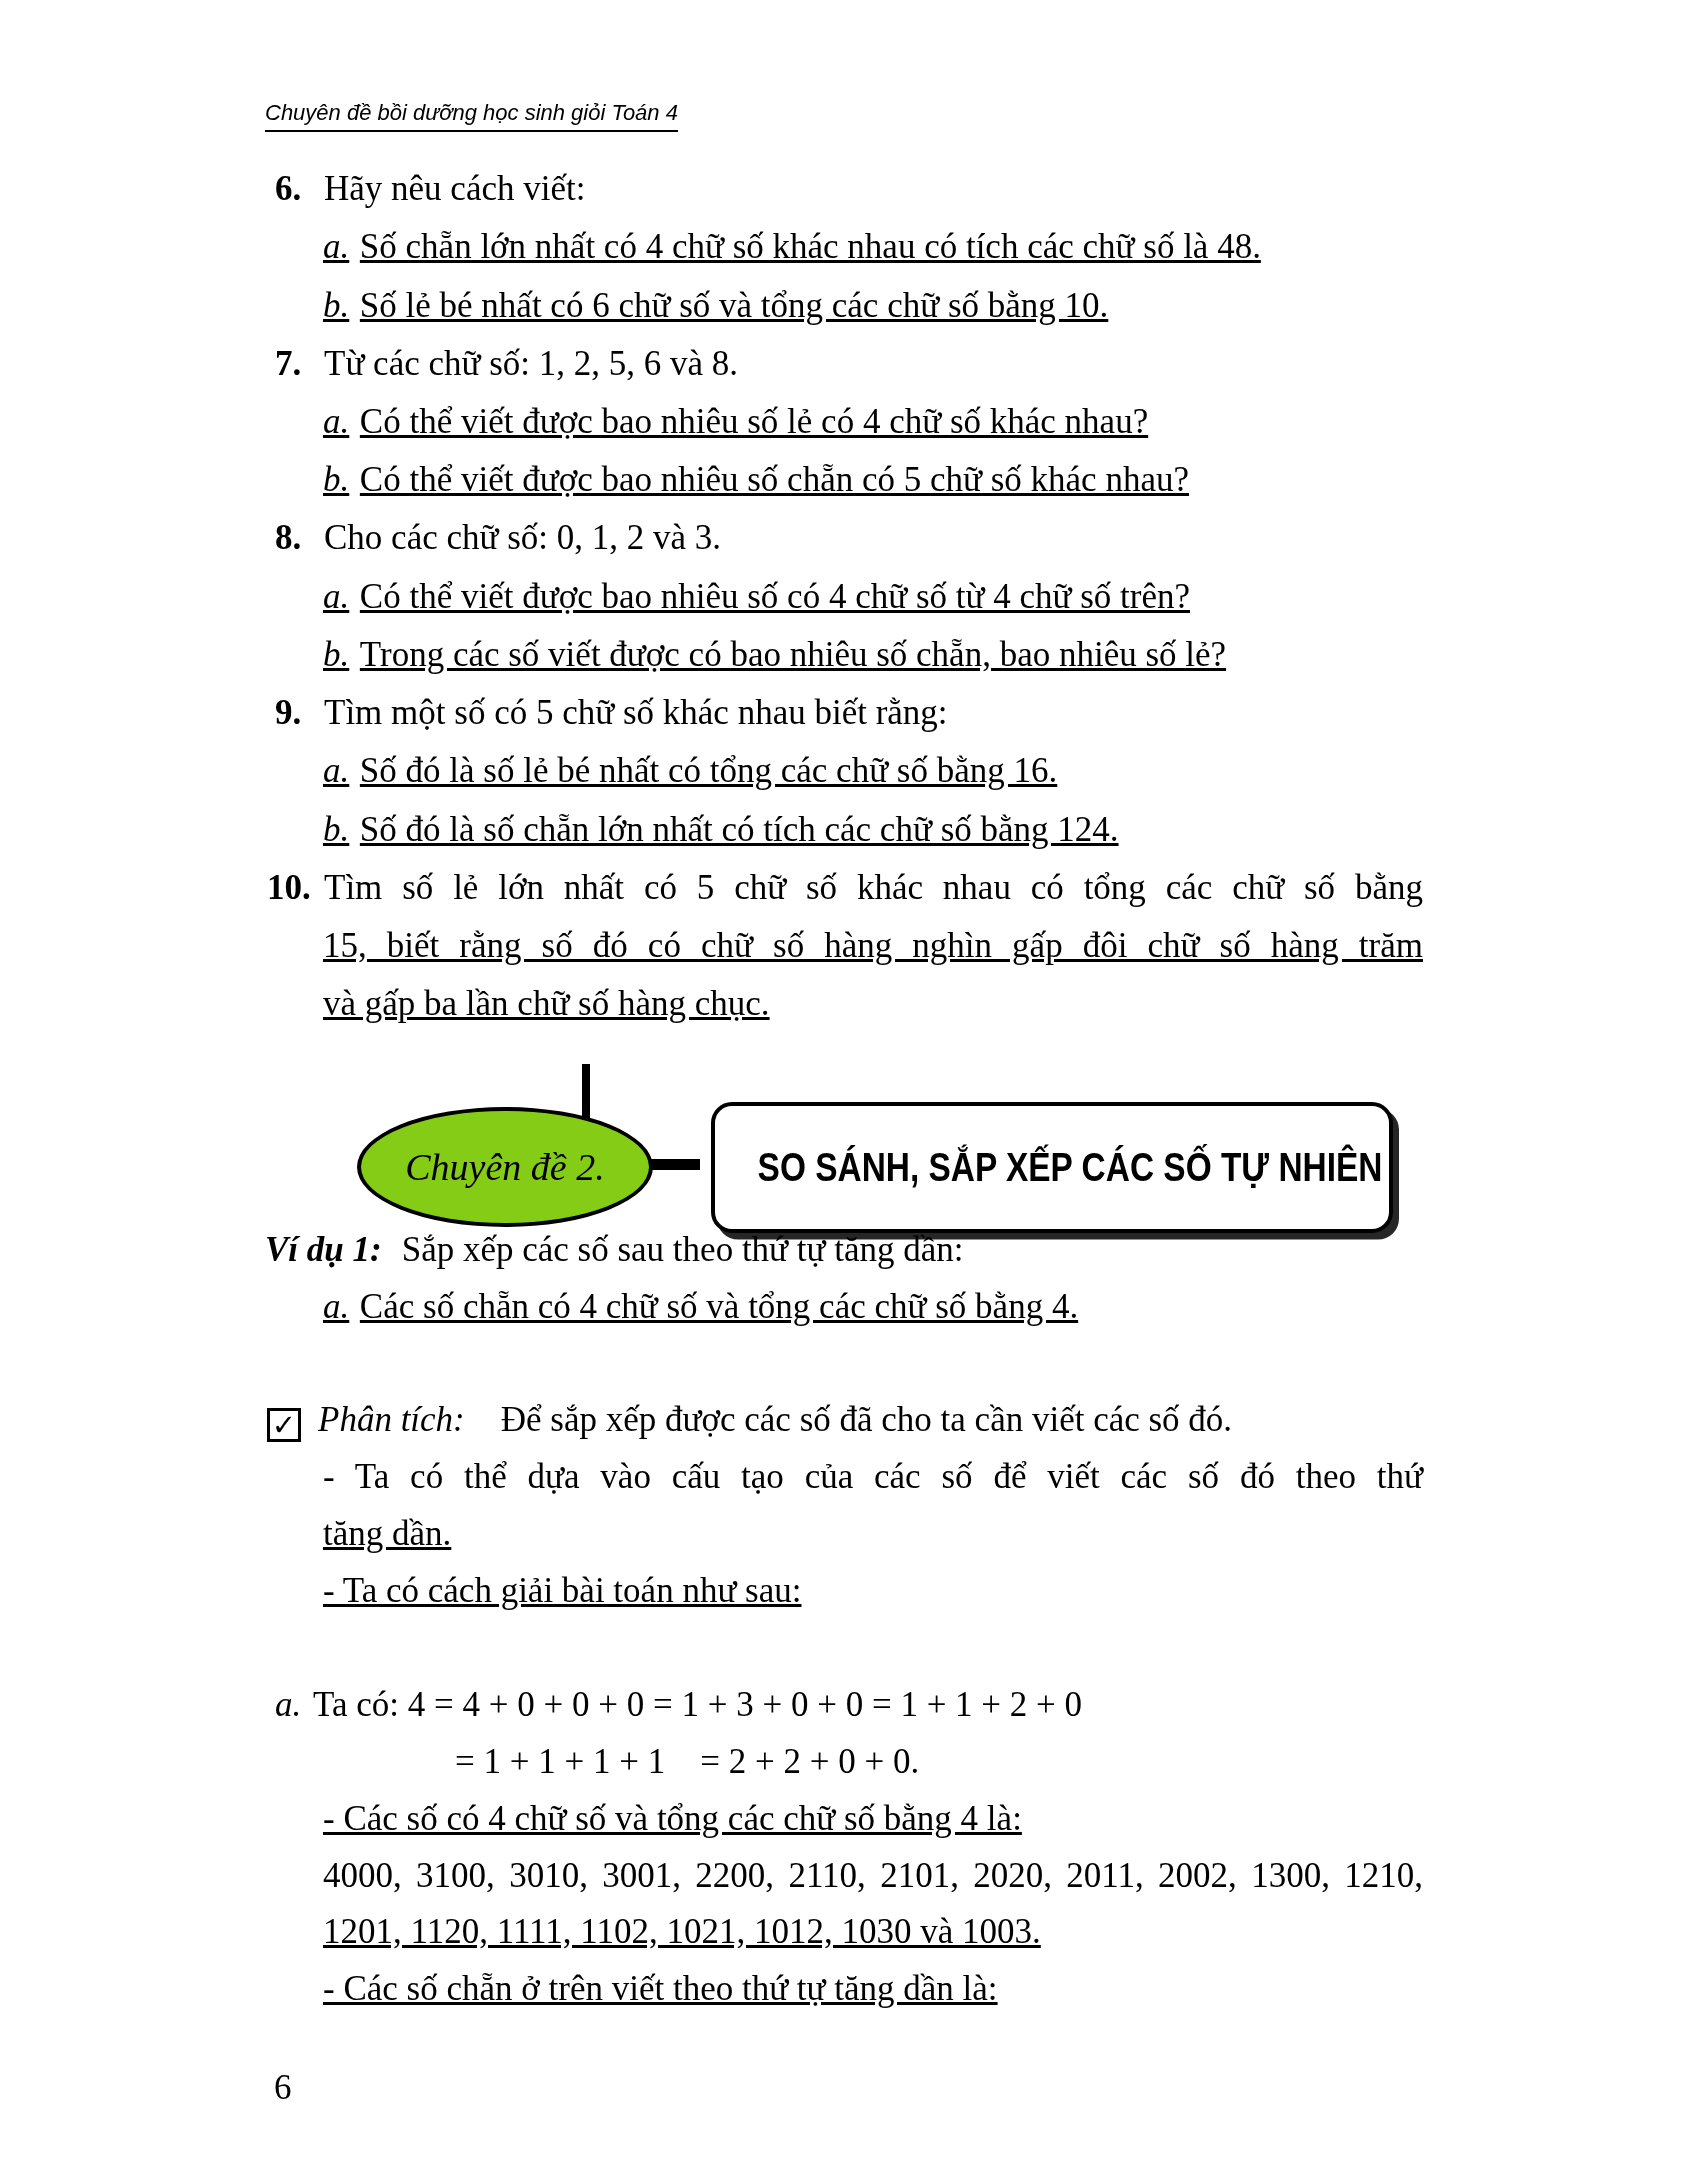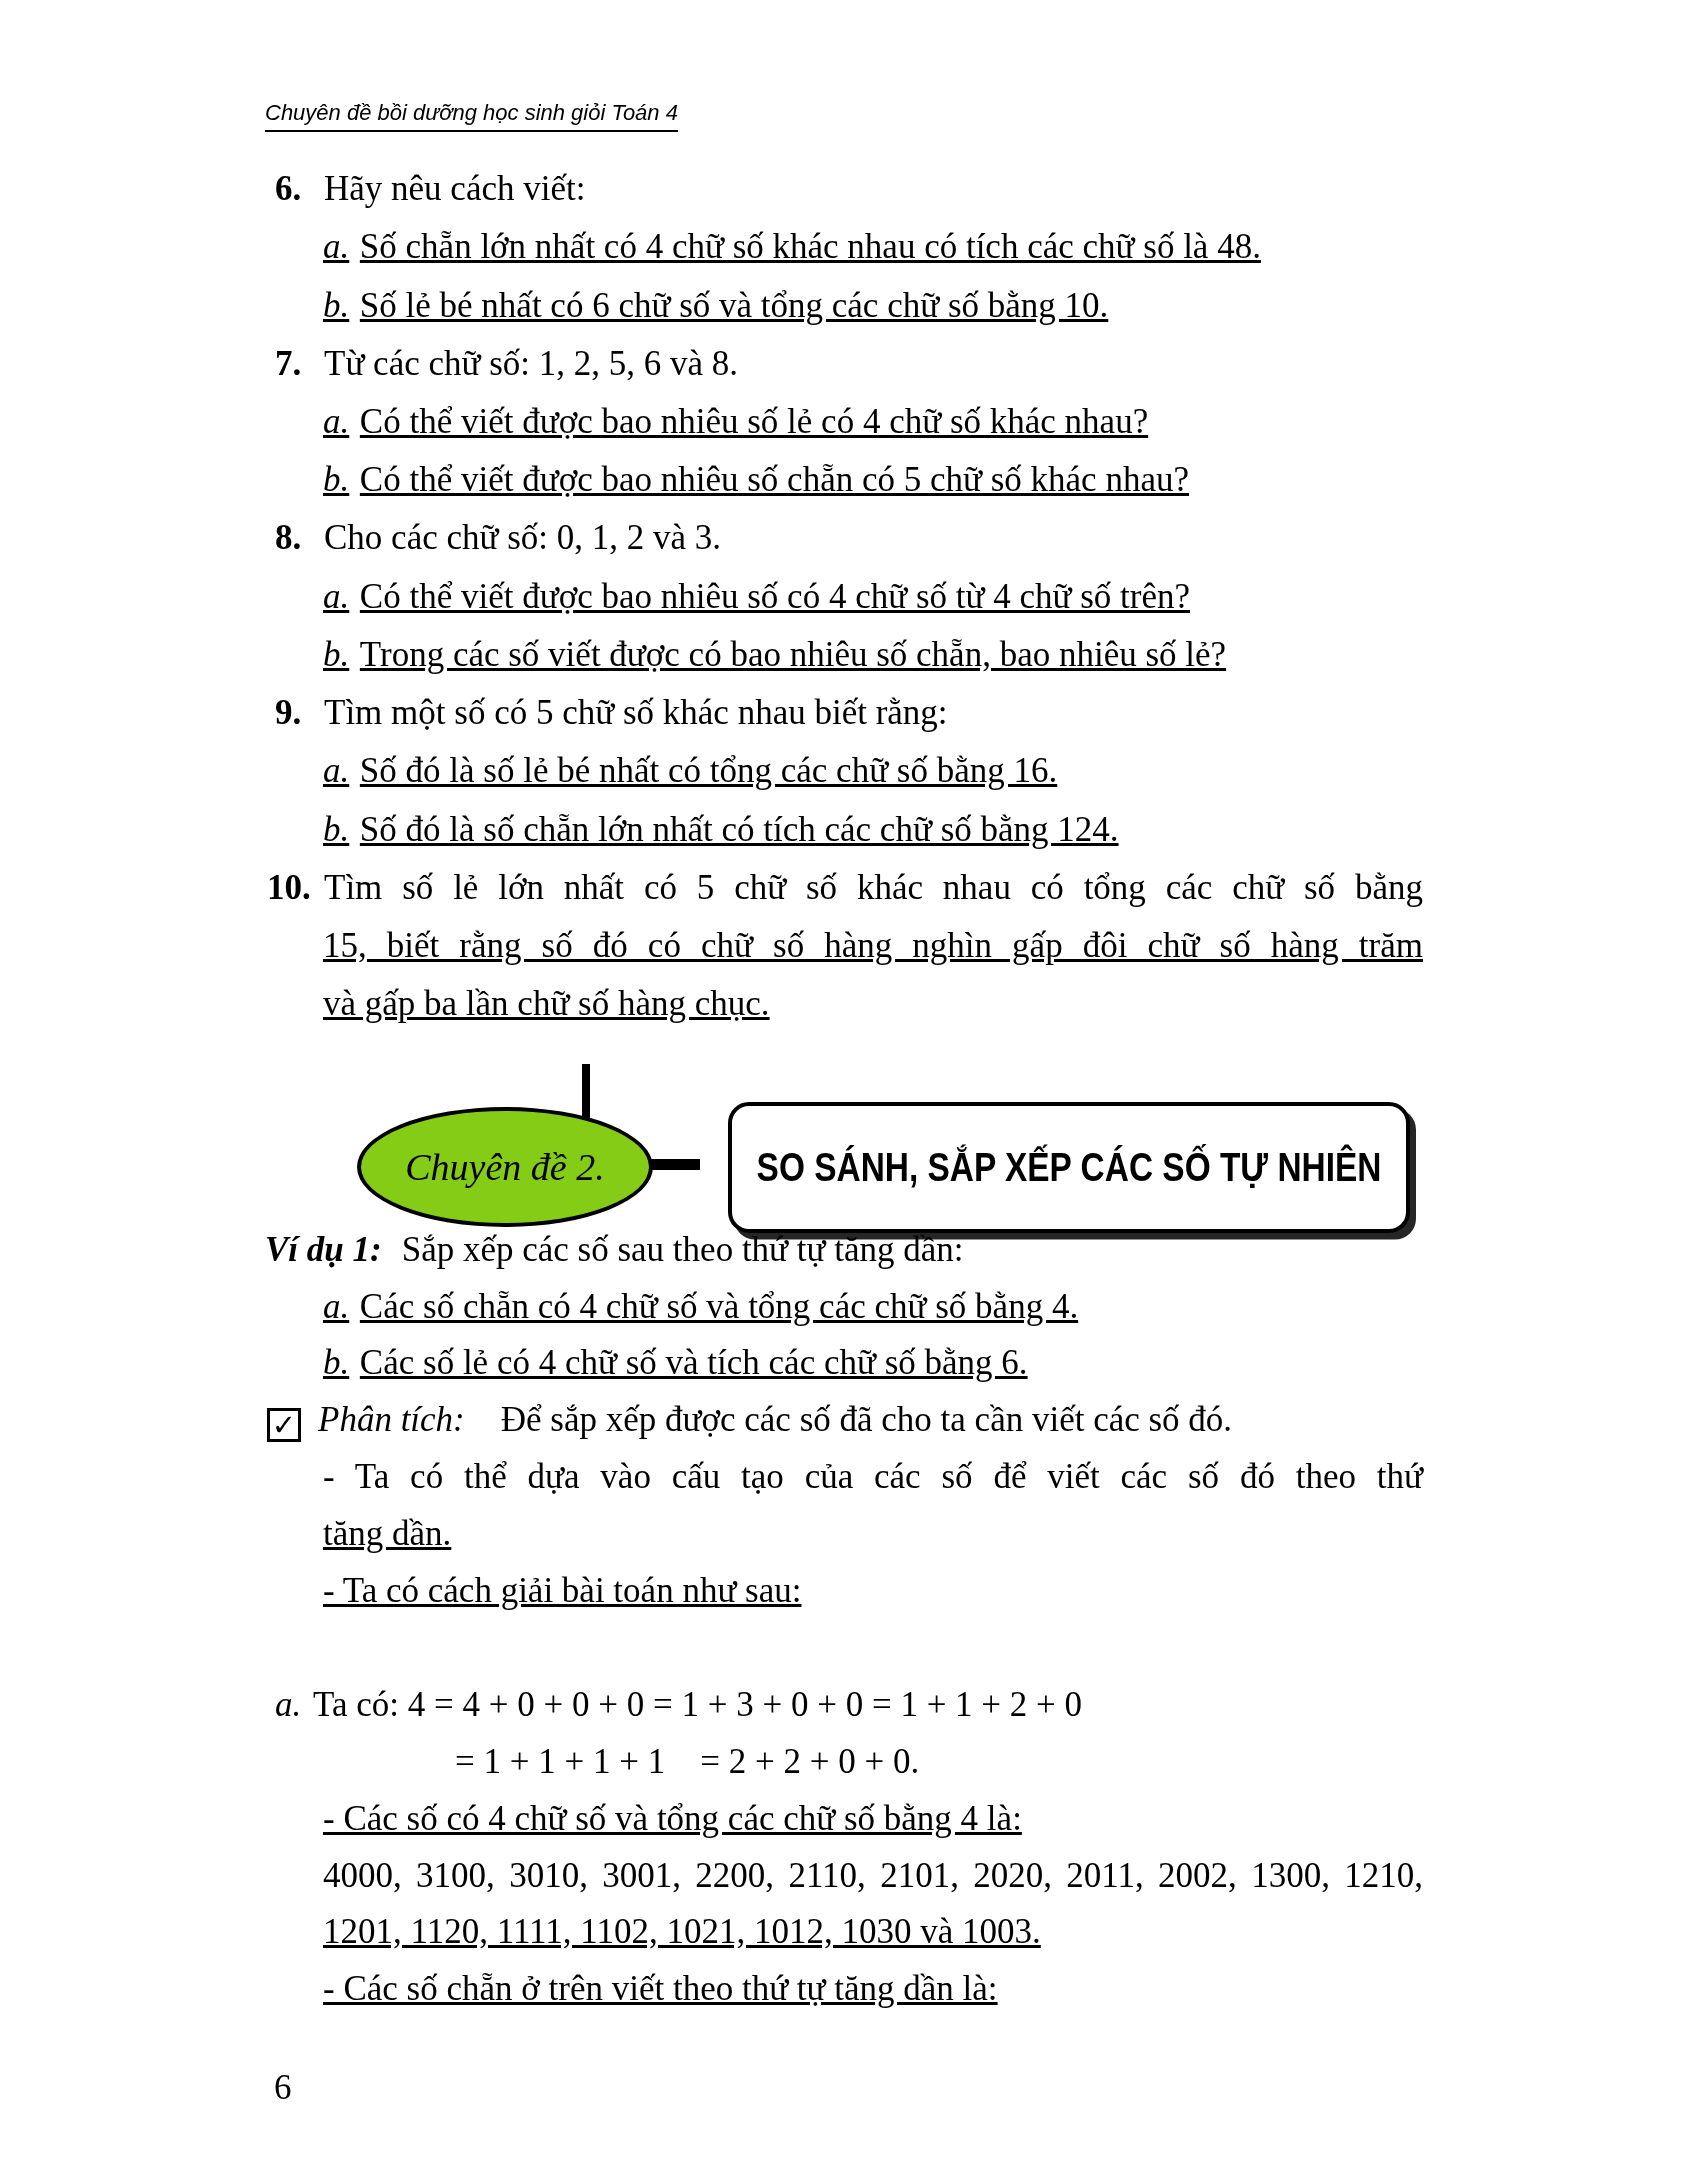--- a/index.html
+++ b/index.html
@@ -93,27 +93,27 @@
     font-size:38px;
   }
   .connector{
     position:absolute;
     left:639px;top:1159px;
     width:61px;height:11.2px;
     background:#000;
   }
   .titlebox{
     position:absolute;
-    left:728px;top:1102px;
+    left:711px;top:1102px;
     width:674px;height:123px;
     border:4px solid #000;
     border-radius:21px;
     background:#fff;
     box-shadow:6px 6.6px 0 rgba(0,0,0,0.85);
-    display:flex;align-items:center;justify-content:center;
+    display:flex;align-items:center;
   }
   .titlebox span{
     font-family:"Liberation Sans","DejaVu Sans",sans-serif;
     font-weight:700;
     font-size:38px;
     letter-spacing:0px;
     transform:scale(0.88,1.08);
     white-space:nowrap;
   }
   .pgnum{top:2057px;left:274px;}
@@ -181,23 +181,20 @@
   <div class="titlebox">
     <span>SO SÁNH, SẮP XẾP CÁC SỐ TỰ NHIÊN</span>
   </div>
 
   <div class="ln" style="top:1219px;left:265px">
     <span class="vd-label">Ví dụ 1:</span><span>Sắp xếp các số sau theo thứ tự tăng dần:</span>
   </div>
   <div class="ln sub" style="top:1276px">
     <span class="ltr">a.</span><span>Các số chẵn có 4 chữ số và tổng các chữ số bằng 4.</span>
   </div>
-  <div class="ln sub" style="top:1332px">
-    <span class="ltr">b.</span><span>Các số lẻ có 4 chữ số và tích các chữ số bằng 6.</span>
-  </div>
 
   <div class="ln" style="top:1389px;left:267px">
     <span class="chk">
         <span>✓</span>
       </span><span class="an-label">Phân tích:</span><span>Để sắp xếp được các số đã cho ta cần viết các số đó.</span>
   </div>
   <div class="ln just" style="top:1446px">- Ta có thể dựa vào cấu tạo của các số để viết các số đó theo thứ</div>
   <div class="ln sub" style="top:1503px">tăng dần.</div>
   <div class="ln sub" style="top:1560px">- Ta có cách giải bài toán như sau:</div>
 

